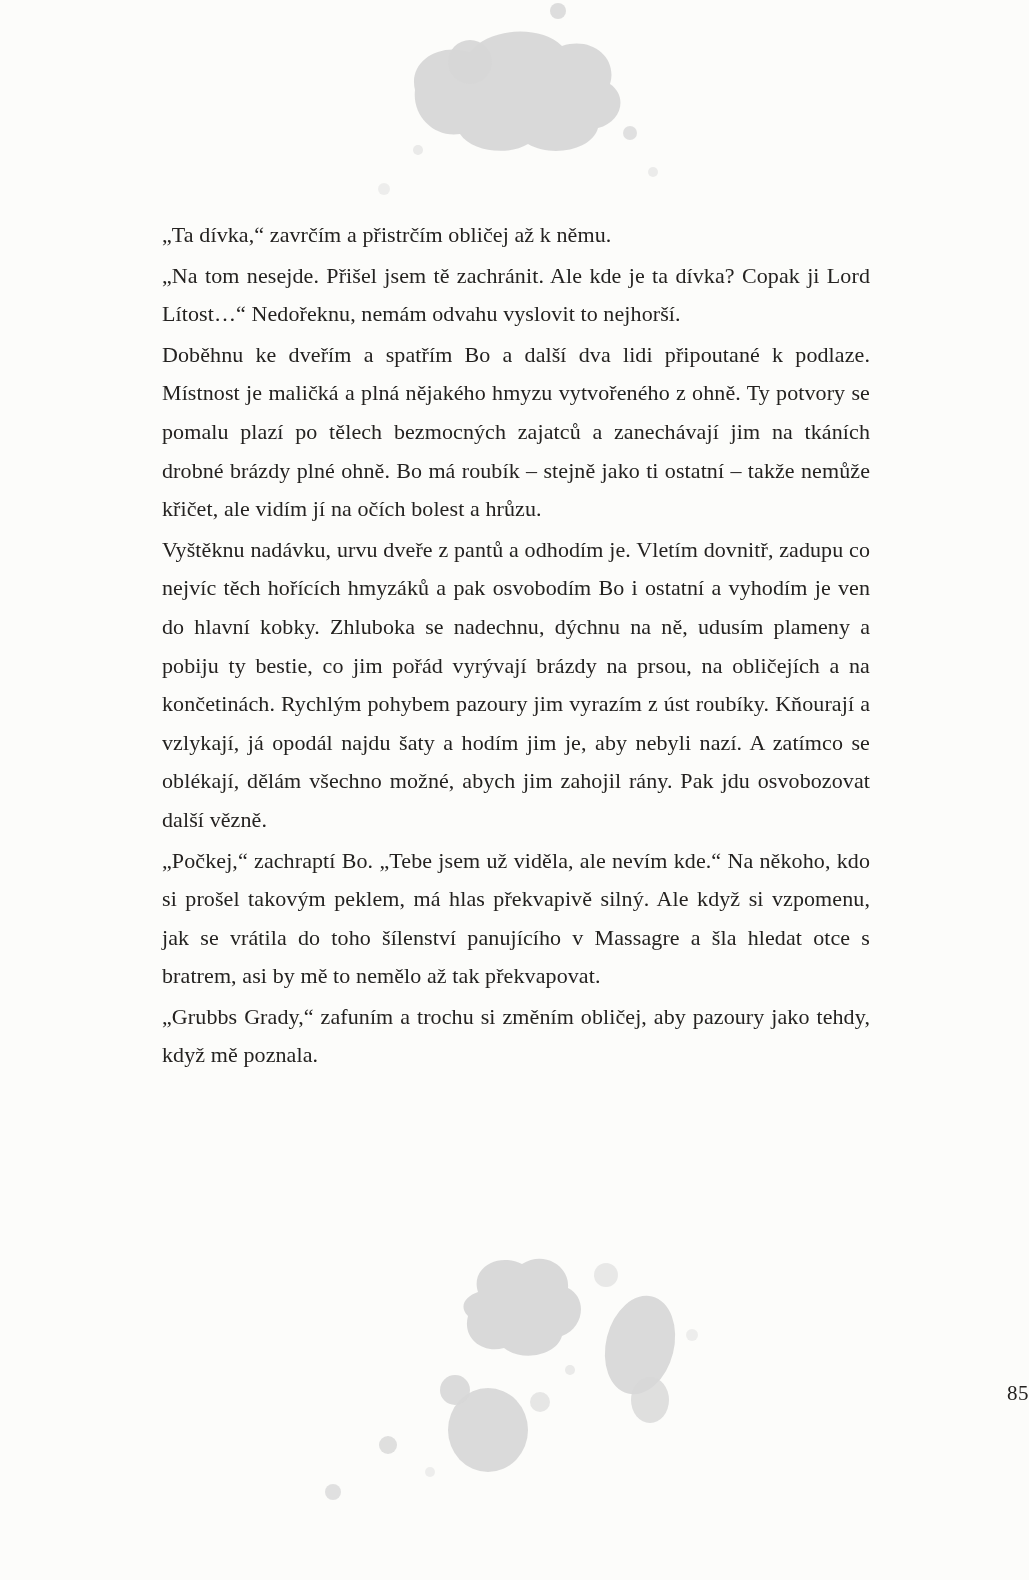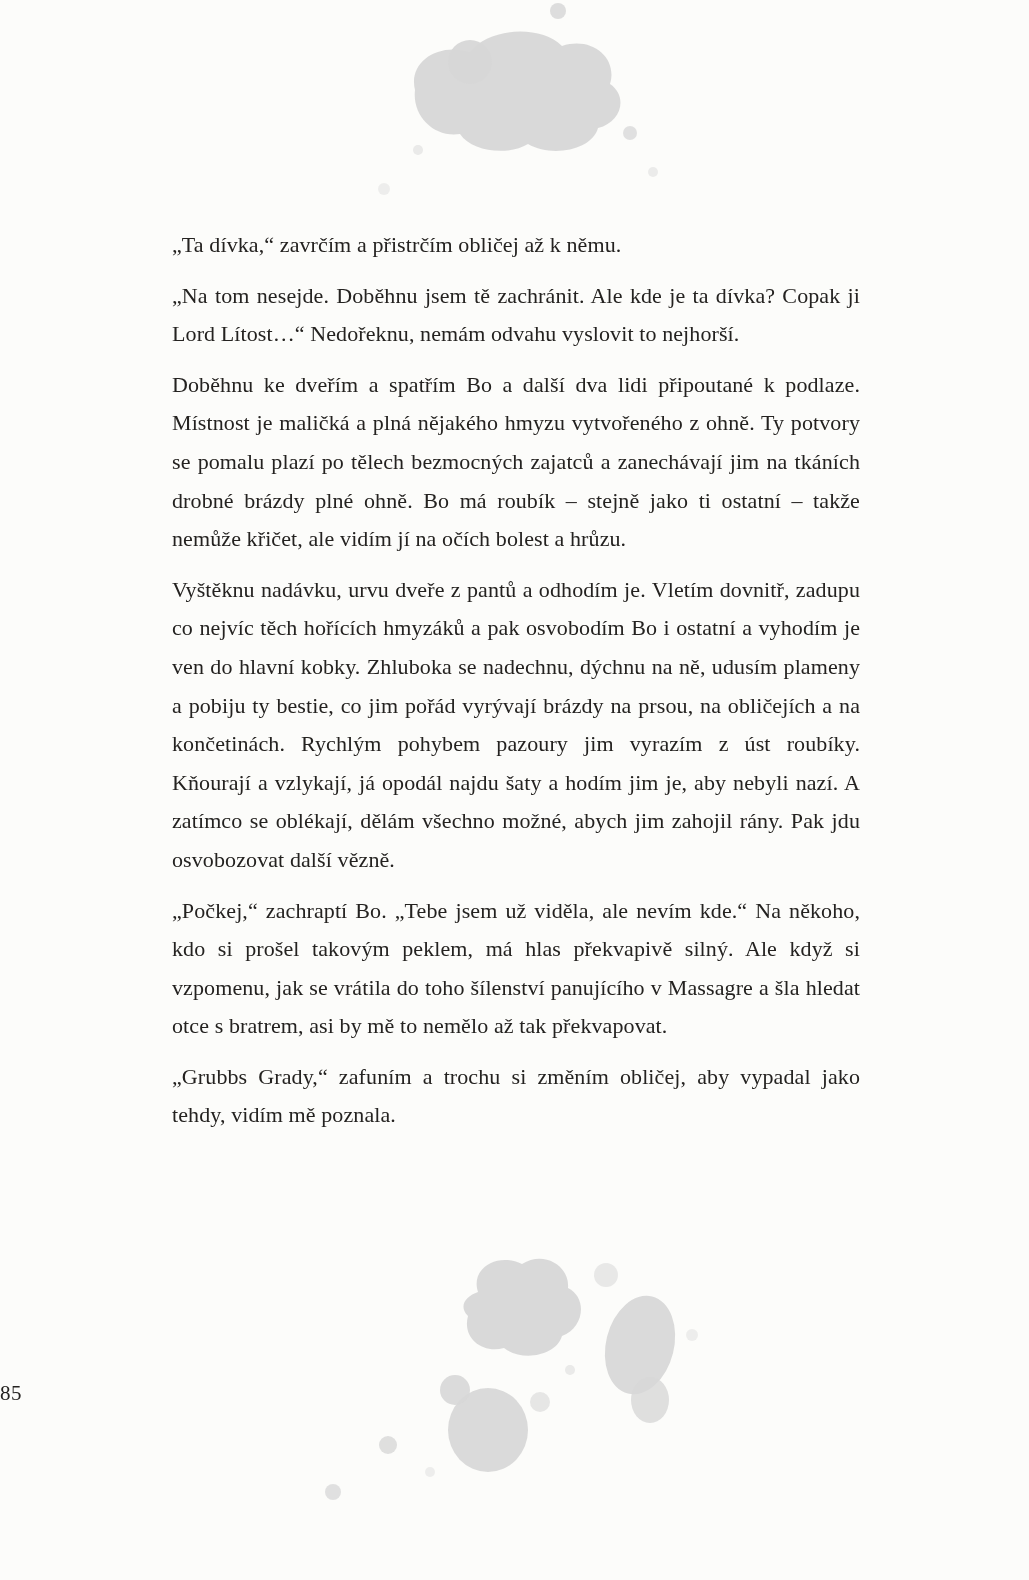--- a/index.html
+++ b/index.html
@@ -34,31 +34,31 @@
     left: 160px;
     top: 214px;
     width: 712px;
     z-index: 1;
     font-size: 22px;
     line-height: 38.6px;
     text-align: justify;
     letter-spacing: 0.1px;
   }
   .text-block p {
-    margin: 12px;
+    margin: 2px;
     padding: 0;
     text-indent: 0;
   }
   .page-number {
     position: absolute;
     left: 0;
     right: 0;
     top: 1381px;
     z-index: 1;
-    text-align: left;
+    text-align: right;
     font-size: 21px;
     letter-spacing: 0.5px;
   }
 </style>
 </head>
 <body>
 
 <div class="book-page">
 
   <svg id="blot-top" class="blots" width="1029" height="230" viewBox="0 0 1029 230" aria-hidden="true">
@@ -96,22 +96,22 @@
     <ellipse class="b" cx="488" cy="190" rx="40" ry="42" opacity="0.92"></ellipse>
     <circle class="b" cx="455" cy="150" r="15" opacity="0.9"></circle>
     <circle class="b" cx="540" cy="162" r="10" opacity="0.6"></circle>
     <circle class="b" cx="388" cy="205" r="9" opacity="0.8"></circle>
     <circle class="b" cx="333" cy="252" r="8" opacity="0.75"></circle>
     <circle class="b" cx="430" cy="232" r="5" opacity="0.4"></circle>
   </svg>
 
   <main class="text-block">
       <p>„Ta dívka,“ zavrčím a přistrčím obličej až k němu.</p>
-      <p>„Na tom nesejde. Doběhnu jsem tě zachránit. Ale kde je ta dívka? Copak ji Lord Lítost…“ Nedořeknu, nemám odvahu vyslovit to nejhorší.</p>
+      <p>„Na tom nesejde. Přišel jsem tě zachránit. Ale kde je ta dívka? Copak ji Lord Lítost…“ Nedořeknu, nemám odvahu vyslovit to nejhorší.</p>
       <p>Doběhnu ke dveřím a spatřím Bo a další dva lidi připoutané k podlaze. Místnost je maličká a plná nějakého hmyzu vytvořeného z ohně. Ty potvory se pomalu plazí po tělech bezmocných zajatců a zanechávají jim na tkáních drobné brázdy plné ohně. Bo má roubík – stejně jako ti ostatní – takže nemůže křičet, ale vidím jí na očích bolest a hrůzu.</p>
       <p>Vyštěknu nadávku, urvu dveře z pantů a odhodím je. Vletím dovnitř, zadupu co nejvíc těch hořících hmyzáků a pak osvobodím Bo i ostatní a vyhodím je ven do hlavní kobky. Zhluboka se nadechnu, dýchnu na ně, udusím plameny a pobiju ty bestie, co jim pořád vyrývají brázdy na prsou, na obličejích a na končetinách. Rychlým pohybem pazoury jim vyrazím z úst roubíky. Kňourají a vzlykají, já opodál najdu šaty a hodím jim je, aby nebyli nazí. A zatímco se oblékají, dělám všechno možné, abych jim zahojil rány. Pak jdu osvobozovat další vězně.</p>
       <p>„Počkej,“ zachraptí Bo. „Tebe jsem už viděla, ale nevím kde.“ Na někoho, kdo si prošel takovým peklem, má hlas překvapivě silný. Ale když si vzpomenu, jak se vrátila do toho šílenství panujícího v Massagre a šla hledat otce s bratrem, asi by mě to nemělo až tak překvapovat.</p>
-      <p>„Grubbs Grady,“ zafuním a trochu si změním obličej, aby vypadal jako tehdy, vidím mě poznala.</p>
+      <p>„Grubbs Grady,“ zafuním a trochu si změním obličej, aby pazoury jako tehdy, když mě poznala.</p>
     </main>
 
   <div class="page-number">85</div>
 
 </div>
 
 </body></html>

